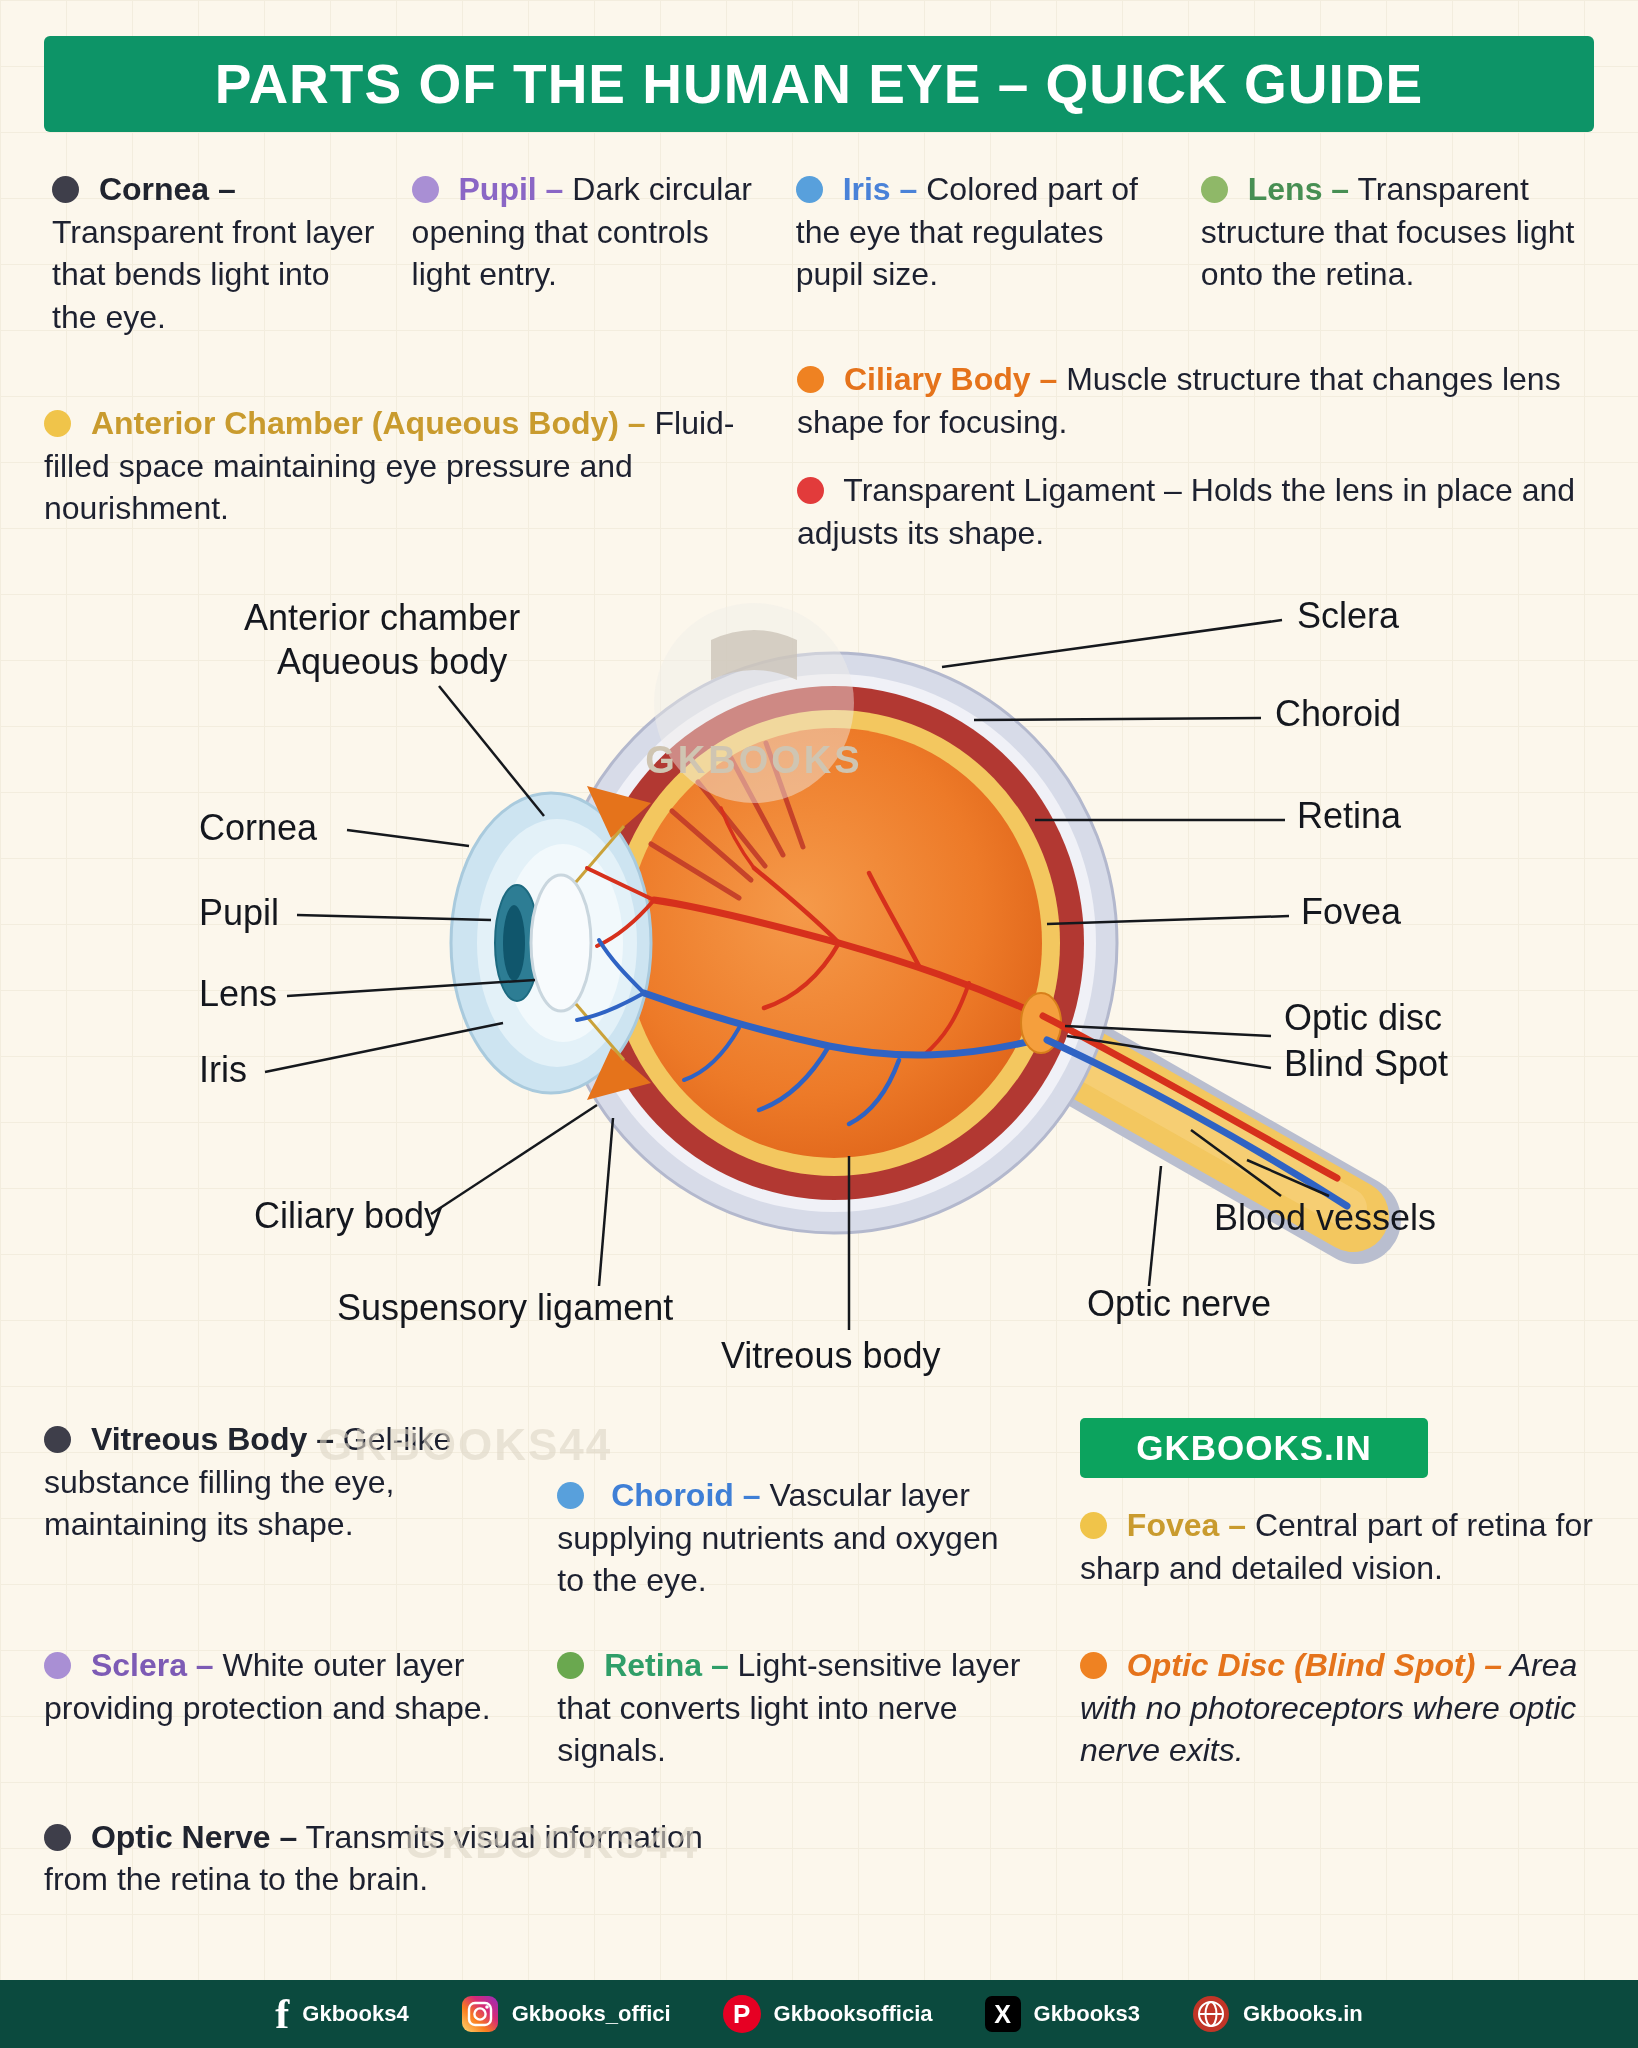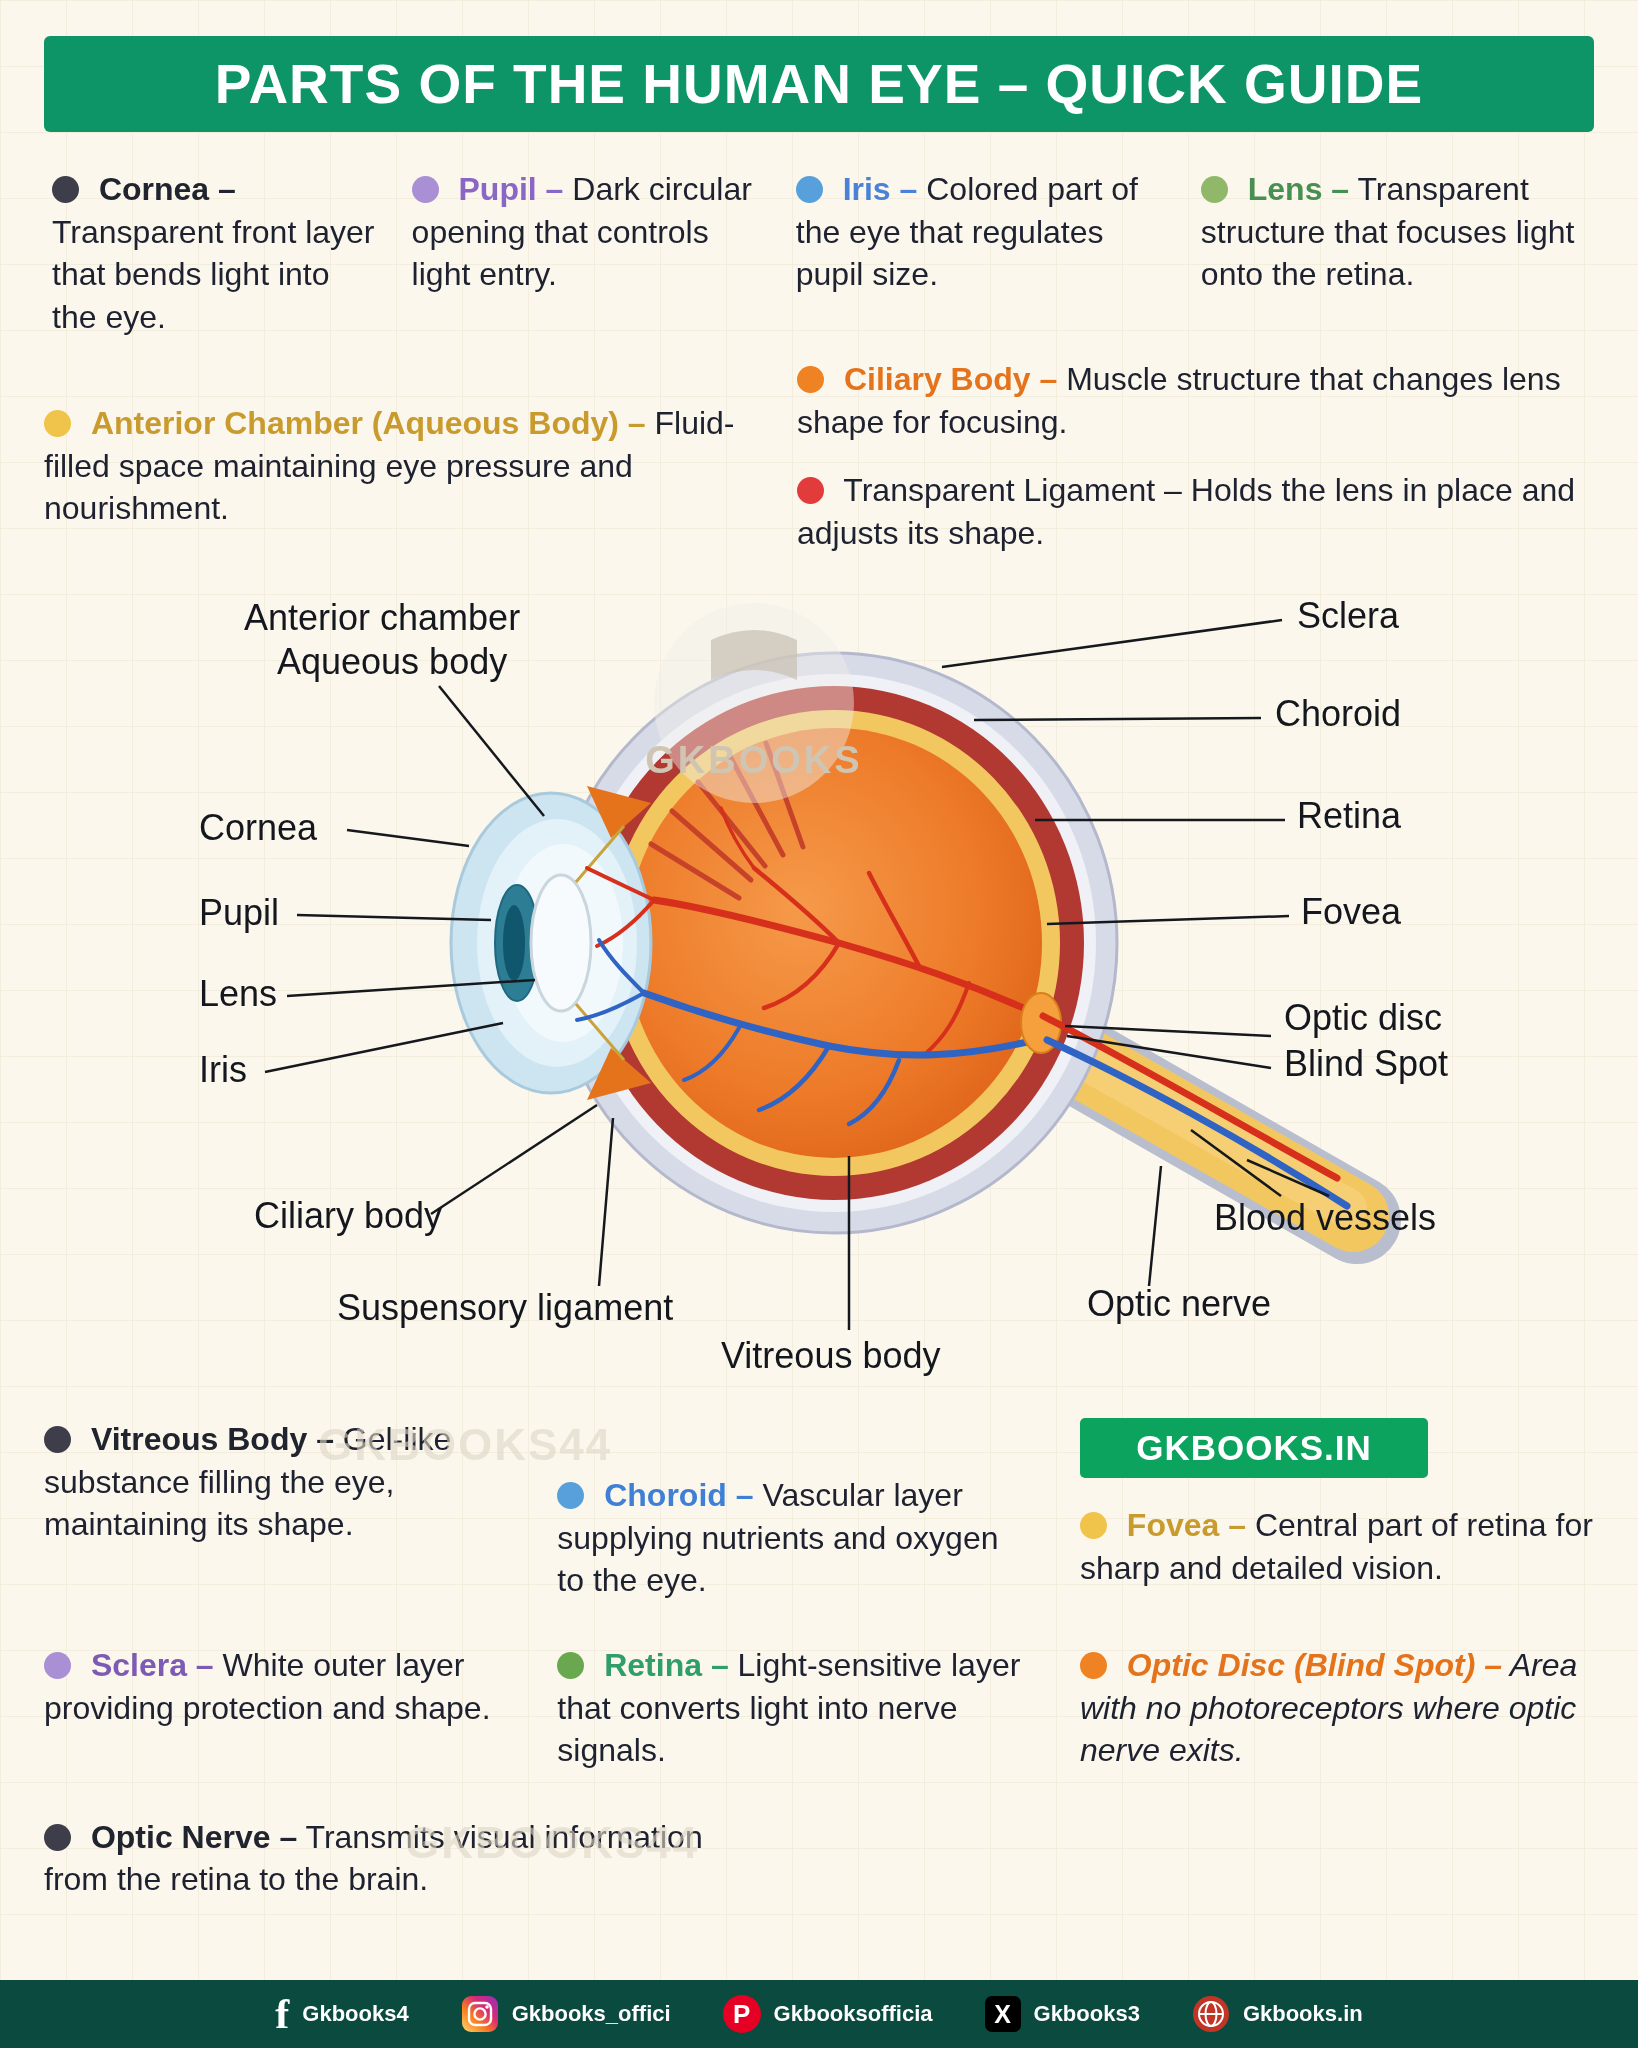--- a/index.html
+++ b/index.html
@@ -237,21 +237,21 @@
     <div class="watermark wm-1">GKBOOKS44</div>
 
     <p class="def bd-vitreous">
       <span class="dot" style="background-color: rgb(62, 62, 74);"></span>
       <span class="term" style="color: rgb(32, 36, 47); text-align: center;">Vitreous Body –</span>
       <span class="desc">Gel-like substance filling the eye, maintaining its shape.</span>
     </p>
 
     <p class="def bd-choroid">
       <span class="dot" style="background-color: rgb(88, 160, 220);"></span>
-      <span class="term" style="color: rgb(63, 127, 214);">Choroid –</span>
+      <span class="term" style="color: rgb(63, 127, 214); margin-left: 7px;">Choroid –</span>
       <span class="desc">Vascular layer supplying nutrients and oxygen to the eye.</span>
     </p>
 
     <div class="bd-col3">
       <div class="badge" style="background-color: rgb(12, 163, 94);">GKBOOKS.IN</div>
       <p class="def">
         <span class="dot" style="background-color: rgb(240, 196, 74);"></span>
         <span class="term" style="color: rgb(201, 155, 46);">Fovea –</span>
         <span class="desc">Central part of retina for sharp and detailed vision.</span>
       </p>

